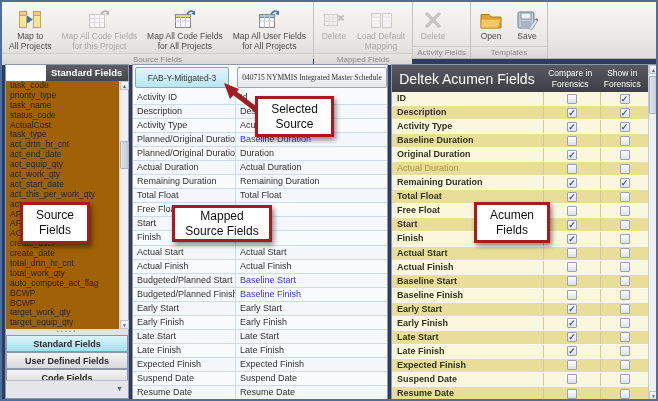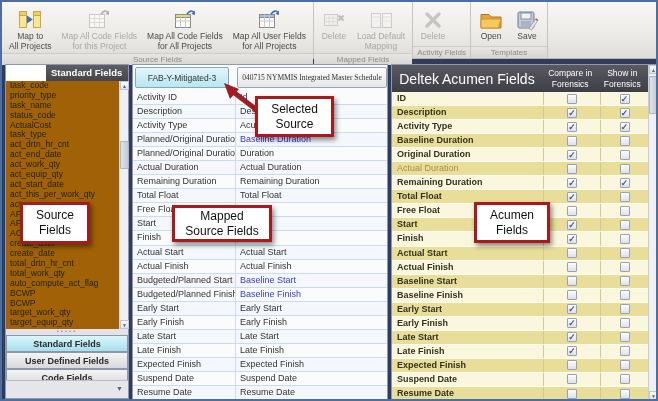--- a/index.html
+++ b/index.html
@@ -197,22 +197,22 @@
     <div class="side-header">Standard Fields</div>
     <div class="side-list" id="side-list">
         <div class="side-item">task_code</div>
         <div class="side-item">priority_type</div>
         <div class="side-item">task_name</div>
         <div class="side-item">status_code</div>
         <div class="side-item">ActualCost</div>
         <div class="side-item">task_type</div>
         <div class="side-item">act_drtn_hr_cnt</div>
         <div class="side-item">act_end_date</div>
+        <div class="side-item">act_equip_qty</div>
         <div class="side-item">act_work_qty</div>
-        <div class="side-item">act_equip_qty</div>
         <div class="side-item">act_start_date</div>
         <div class="side-item">act_this_per_work_qty</div>
         <div class="side-item">act</div>
         <div class="side-item">APA</div>
         <div class="side-item">APA</div>
         <div class="side-item">AC</div>
         <div class="side-item">create_user</div>
         <div class="side-item">create_date</div>
         <div class="side-item">total_drtn_hr_cnt</div>
         <div class="side-item">total_work_qty</div>

